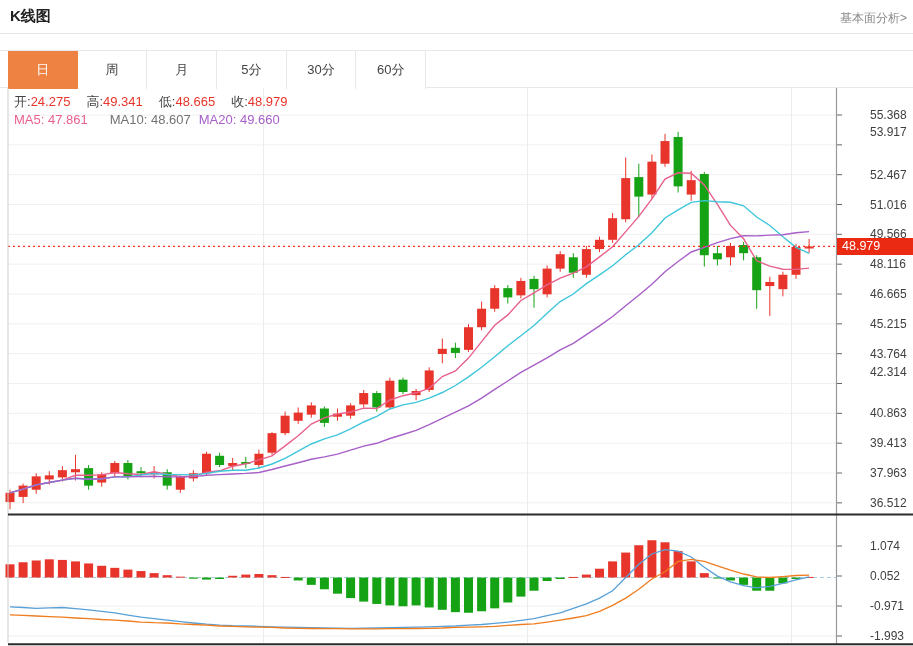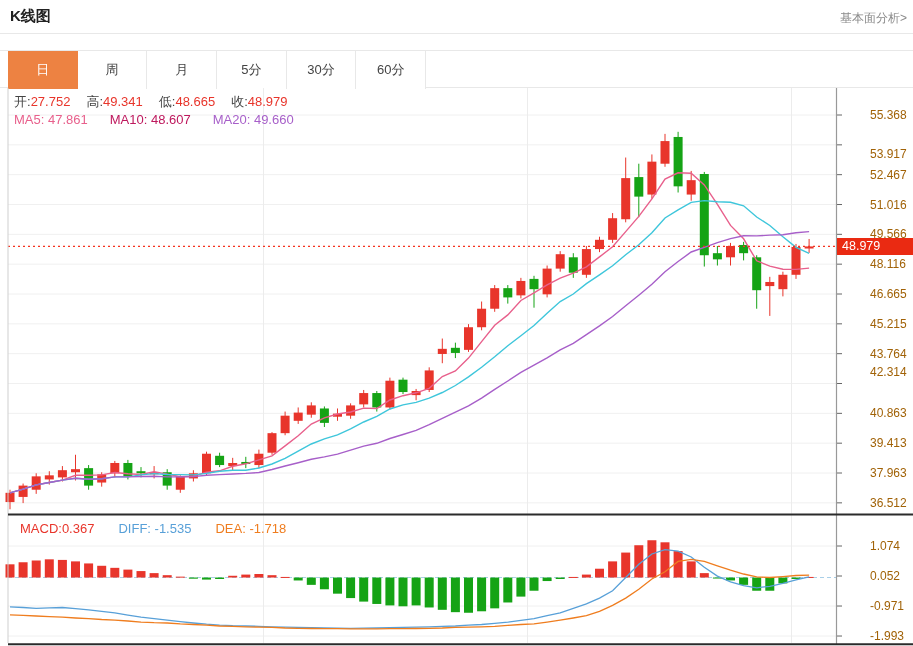--- a/index.html
+++ b/index.html
@@ -13,27 +13,27 @@
   .tab{width:69.7px;height:38px;box-sizing:border-box;border-right:1px solid #e8e8e8;
        display:flex;align-items:center;justify-content:center;font-size:13px;color:#444;cursor:pointer;background:#fff;}
   .tab:first-child{border-left:1px solid #e8e8e8;}
   .tab.selected{background:#ed8242;color:#fff;border-color:#ed8242;}
   .info-row{position:absolute;left:14px;font-size:13px;white-space:nowrap;z-index:5;}
   .info-row .lbl{color:#444;}
   .info-row .val{color:#e8352b;margin-right:16px;}
   .ohlc-row{top:93px;}
   .ma-row{top:112px;}
   .ma5{color:#e8608c;margin-right:22px;}
-  .ma10{color:#be185d;margin-right:22px;}
+  .ma10{color:#737373;margin-right:8px;}
   .ma20{color:#a75fc9;}
   .macd-row{top:521px;left:20px;}
   .macd-v{color:#e8352b;margin-right:24px;}
   .diff-v{color:#58a0d8;margin-right:24px;}
   .dea-v{color:#ef7d1f;}
-  .axis-label{position:absolute;left:842px;font-size:12px;color:#a16207;line-height:16px;padding-left:28px;}
+  .axis-label{position:absolute;left:842px;font-size:12px;color:#404040;line-height:16px;padding-left:28px;}
   .price-badge{position:absolute;left:837px;top:238px;width:76px;height:17px;background:#ea2a12;
                color:#fff;font-size:12.5px;line-height:17px;padding-left:5px;box-sizing:border-box;z-index:6;}
   svg{position:absolute;left:0;top:0;}
 </style>
 </head>
 <body>
 
 <div class="page">
   <div class="title">K线图</div>
   <div class="fund-link">基本面分析&gt;</div>
@@ -280,34 +280,31 @@
       <line x1="836.5" y1="576" x2="842" y2="576" stroke="#666" stroke-width="1"></line>
       <line x1="836.5" y1="606.0293542074364" x2="842" y2="606.0293542074364" stroke="#666" stroke-width="1"></line>
       <line x1="836.5" y1="636.0293542074364" x2="842" y2="636.0293542074364" stroke="#666" stroke-width="1"></line>
       <line x1="8" y1="88" x2="8" y2="643" stroke="#cfcfcf" stroke-width="1"></line>
       <line x1="836.5" y1="88" x2="836.5" y2="644" stroke="#999999" stroke-width="1.2"></line>
       <line x1="8" y1="514.5" x2="913" y2="514.5" stroke="#2b2b2b" stroke-width="2"></line>
       <line x1="8" y1="644.2" x2="913" y2="644.2" stroke="#2b2b2b" stroke-width="2"></line>
     </svg>
 
   <div class="info-row ohlc-row">
-    <span class="lbl">开:</span><span class="val">27.752</span><span class="lbl">高:</span><span class="val">49.341</span><span class="lbl">低:</span><span class="val">48.665</span><span class="lbl">收:</span><span class="val">48.979</span>
+    <span class="lbl">开:</span><span class="val">24.275</span><span class="lbl">高:</span><span class="val">49.341</span><span class="lbl">低:</span><span class="val">48.665</span><span class="lbl">收:</span><span class="val">48.979</span>
   </div>
 
   <div class="info-row ma-row">
     <span class="ma5"><span>MA5:</span> <span>47.861</span></span><span class="ma10"><span>MA10:</span> <span>48.607</span></span><span class="ma20"><span>MA20:</span> <span>49.660</span></span>
   </div>
 
-  <div class="info-row macd-row">
-    <span class="macd-v"><span>MACD:</span><span>0.367</span></span><span class="diff-v"><span>DIFF:</span> <span>-1.535</span></span><span class="dea-v"><span>DEA:</span> <span>-1.718</span></span>
-  </div>
 
   <div id="axis-main">
       <div class="axis-label" style="top: 107px;">55.368</div>
-      <div class="axis-label" style="top: 146px; text-align: right;">53.917</div>
+      <div class="axis-label" style="top: 124px; text-align: right;">53.917</div>
       <div class="axis-label" style="top: 166.671px;">52.467</div>
       <div class="axis-label" style="top: 196.517px;">51.016</div>
       <div class="axis-label" style="top: 226.343px;">49.566</div>
       <div class="axis-label" style="top: 256.168px;">48.116</div>
       <div class="axis-label" style="top: 286.014px;">46.665</div>
       <div class="axis-label" style="top: 315.84px;">45.215</div>
       <div class="axis-label" style="top: 345.686px;">43.764</div>
       <div class="axis-label" style="top: 364px;">42.314</div>
       <div class="axis-label" style="top: 405.357px;">40.863</div>
       <div class="axis-label" style="top: 435.183px;">39.413</div>

